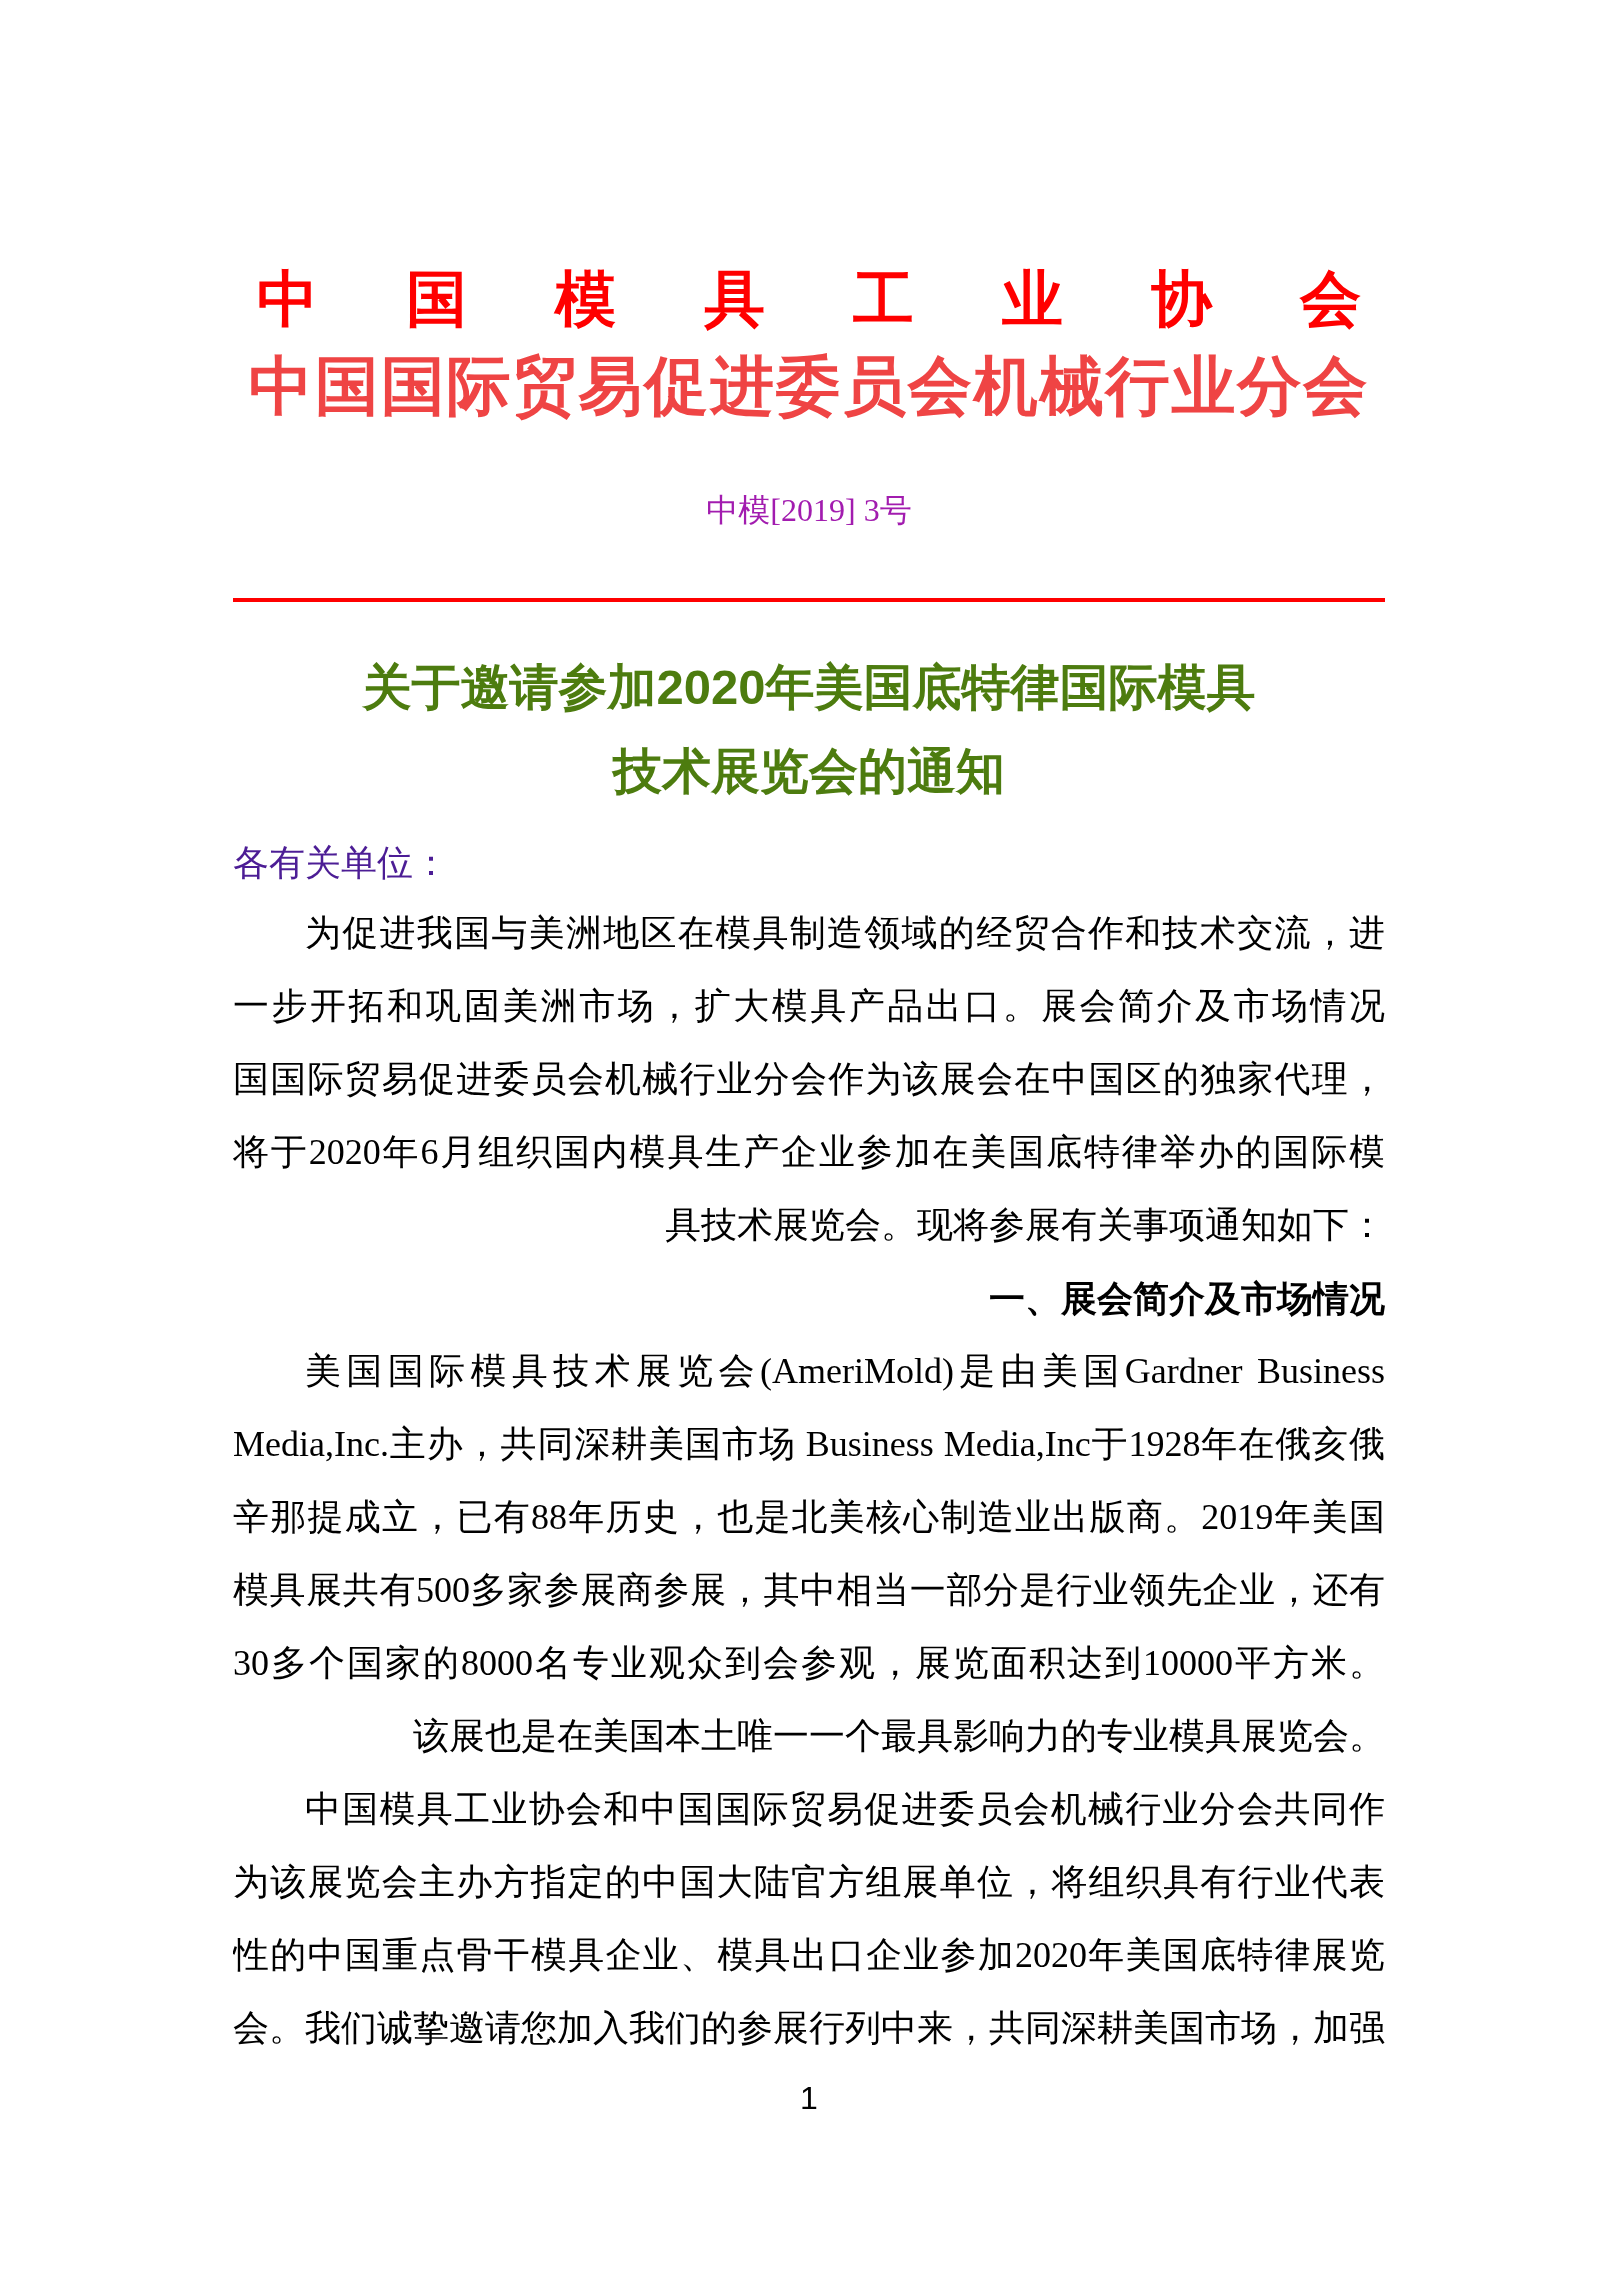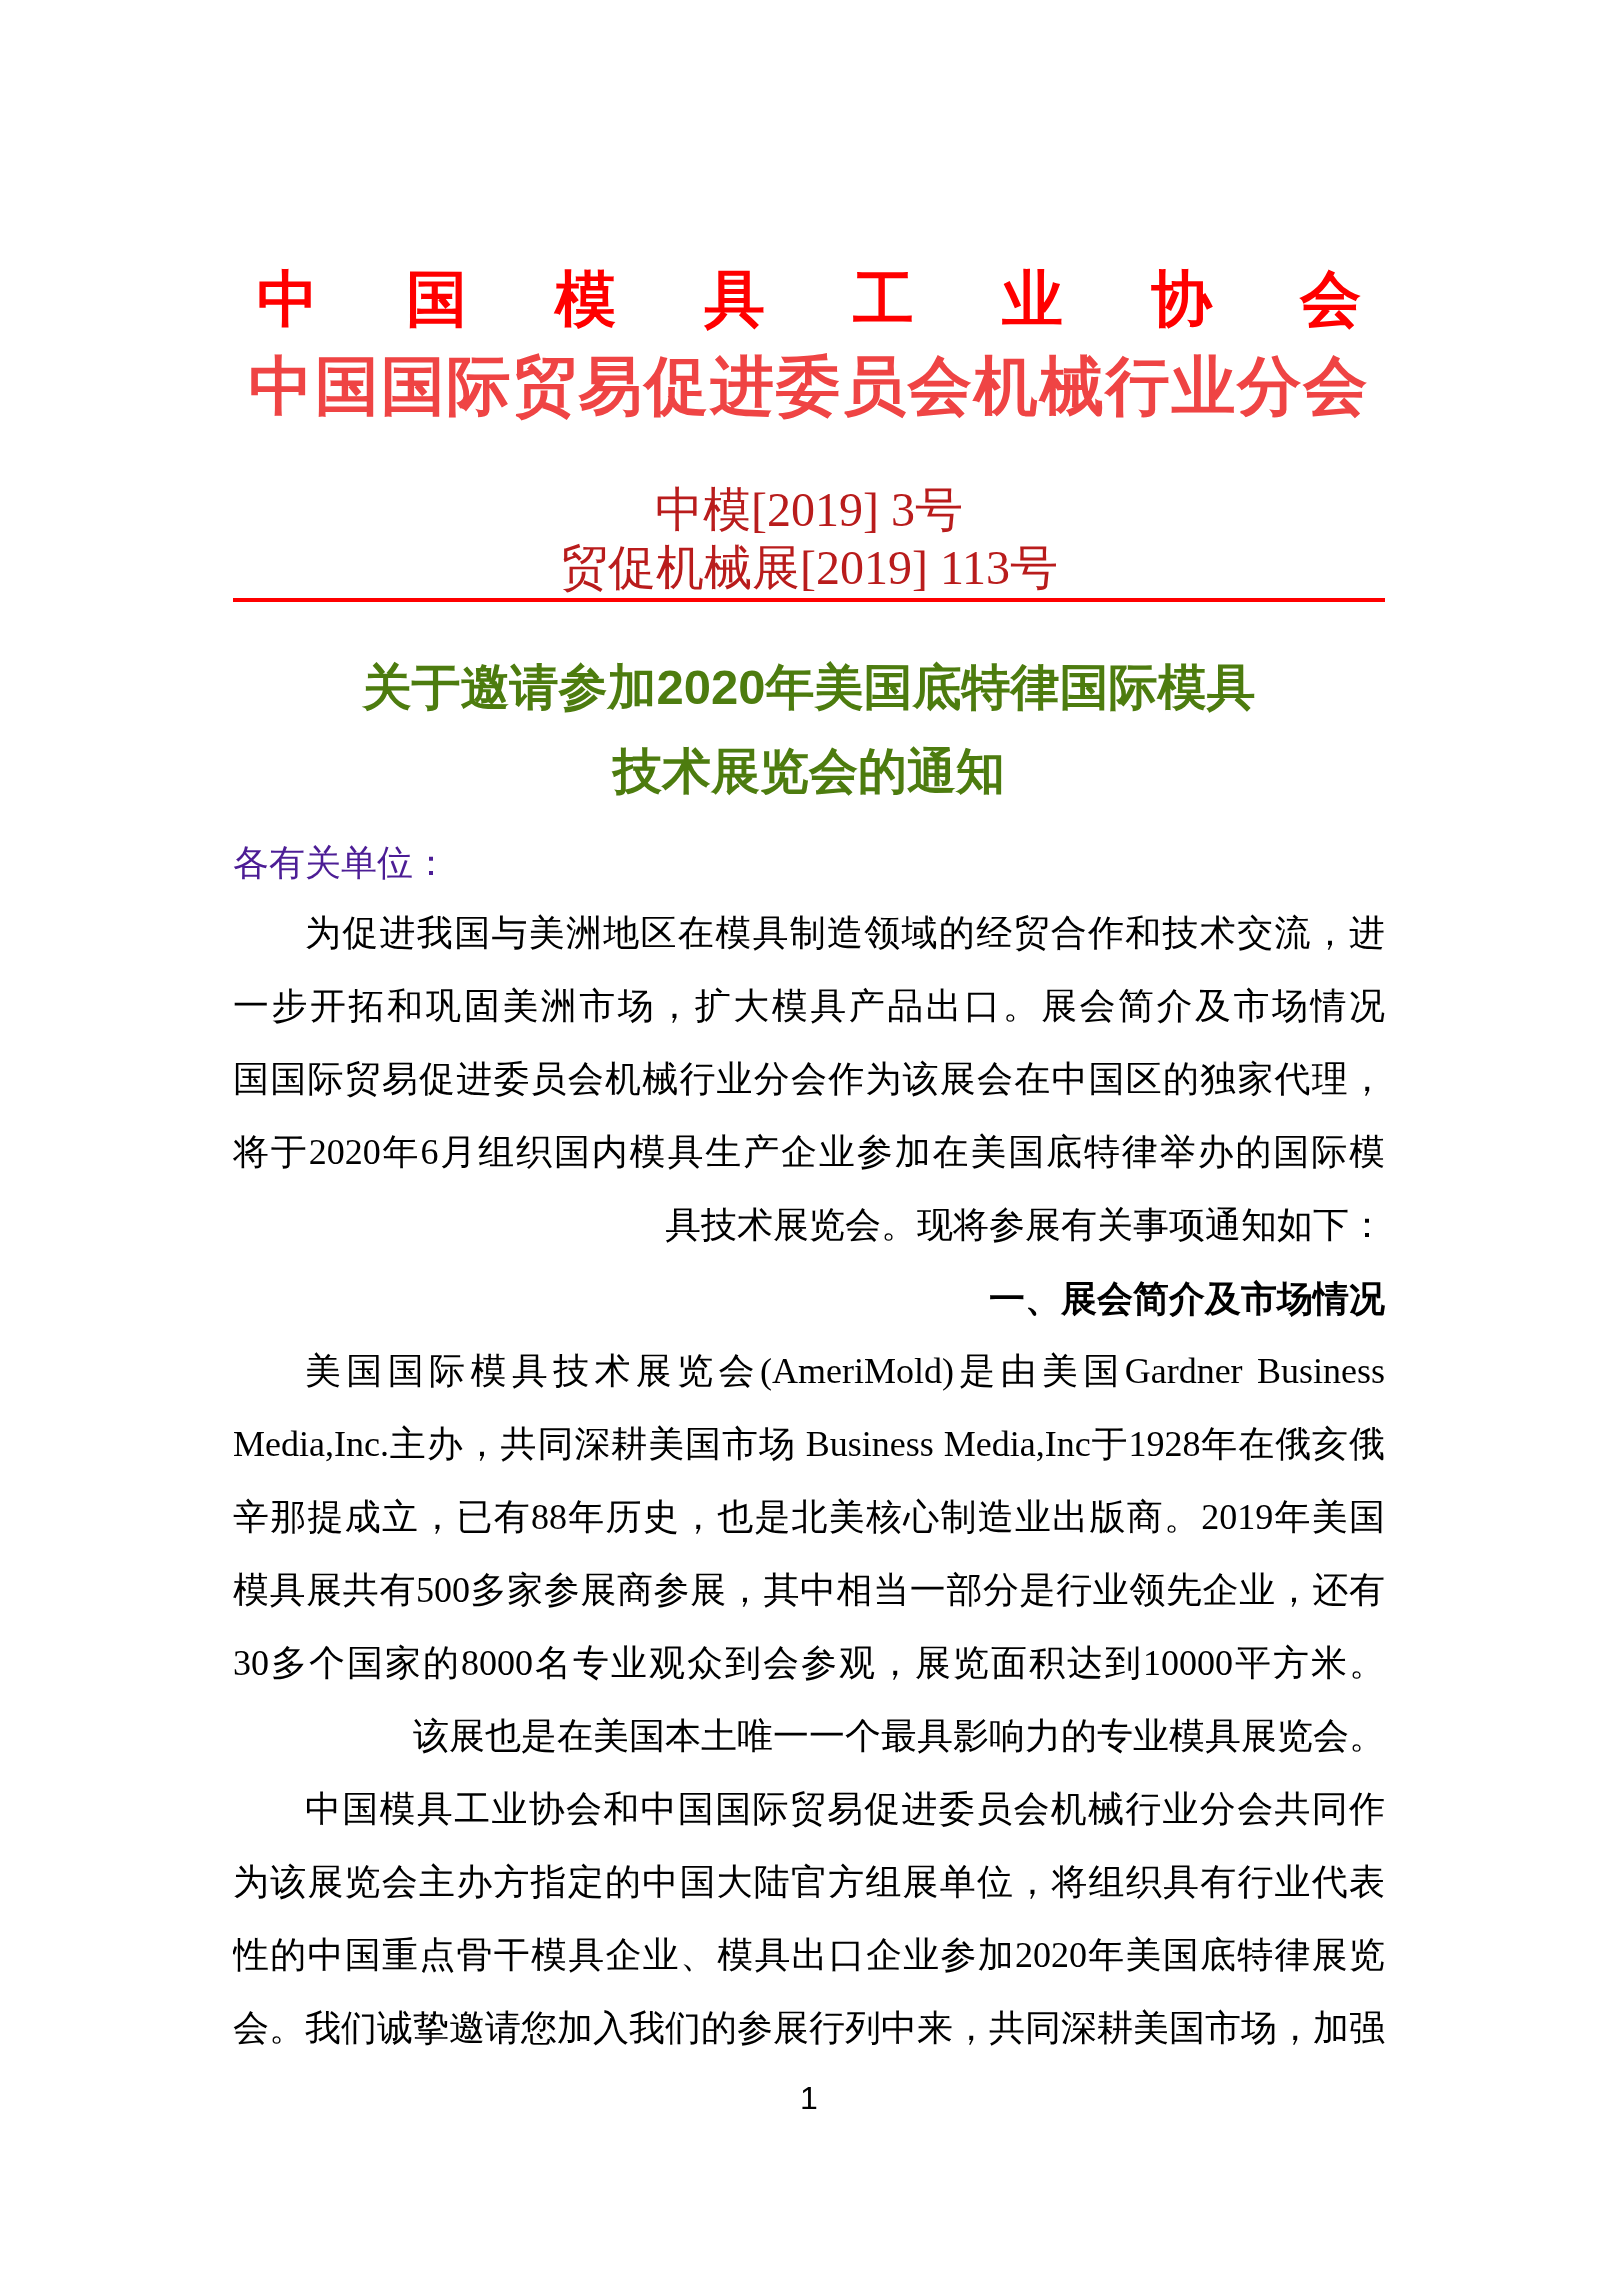--- a/index.html
+++ b/index.html
@@ -33,22 +33,22 @@
     font-size: 64px; line-height: 82px;
     letter-spacing: 1.9px;
     color: #ef4444;
   }
 
   
   .doc-numbers {
     position: absolute;
     top: 481px; left: 0; width: 100%;
     text-align: center;
-    font-size: 48px; line-height: 58px;
-    color: #b91c1c;
+    font-size: 32px; line-height: 58px;
+    color: #a21caf;
   }
 
   
   .red-rule {
     position: absolute;
     top: 598px; left: 233px;
     width: 1152px; height: 3.8px;
     background: #ff0000;
   }
 
@@ -120,21 +120,20 @@
       <span>工</span>
       <span>业</span>
       <span>协</span>
       <span>会</span>
     </div>
 
   <div class="org-line2">中国国际贸易促进委员会机械行业分会</div>
 
   <div class="doc-numbers" id="doc-numbers">
       <div>中模[2019] 3号</div>
-      <div>贸促机械展[2019] 113号</div>
     </div>
 
   <div class="red-rule"></div>
 
   <div class="doc-title">
     <div>关于邀请参加2020年美国底特律国际模具</div>
     <div>技术展览会的通知</div>
   </div>
 
   <div class="salutation">各有关单位：</div>

